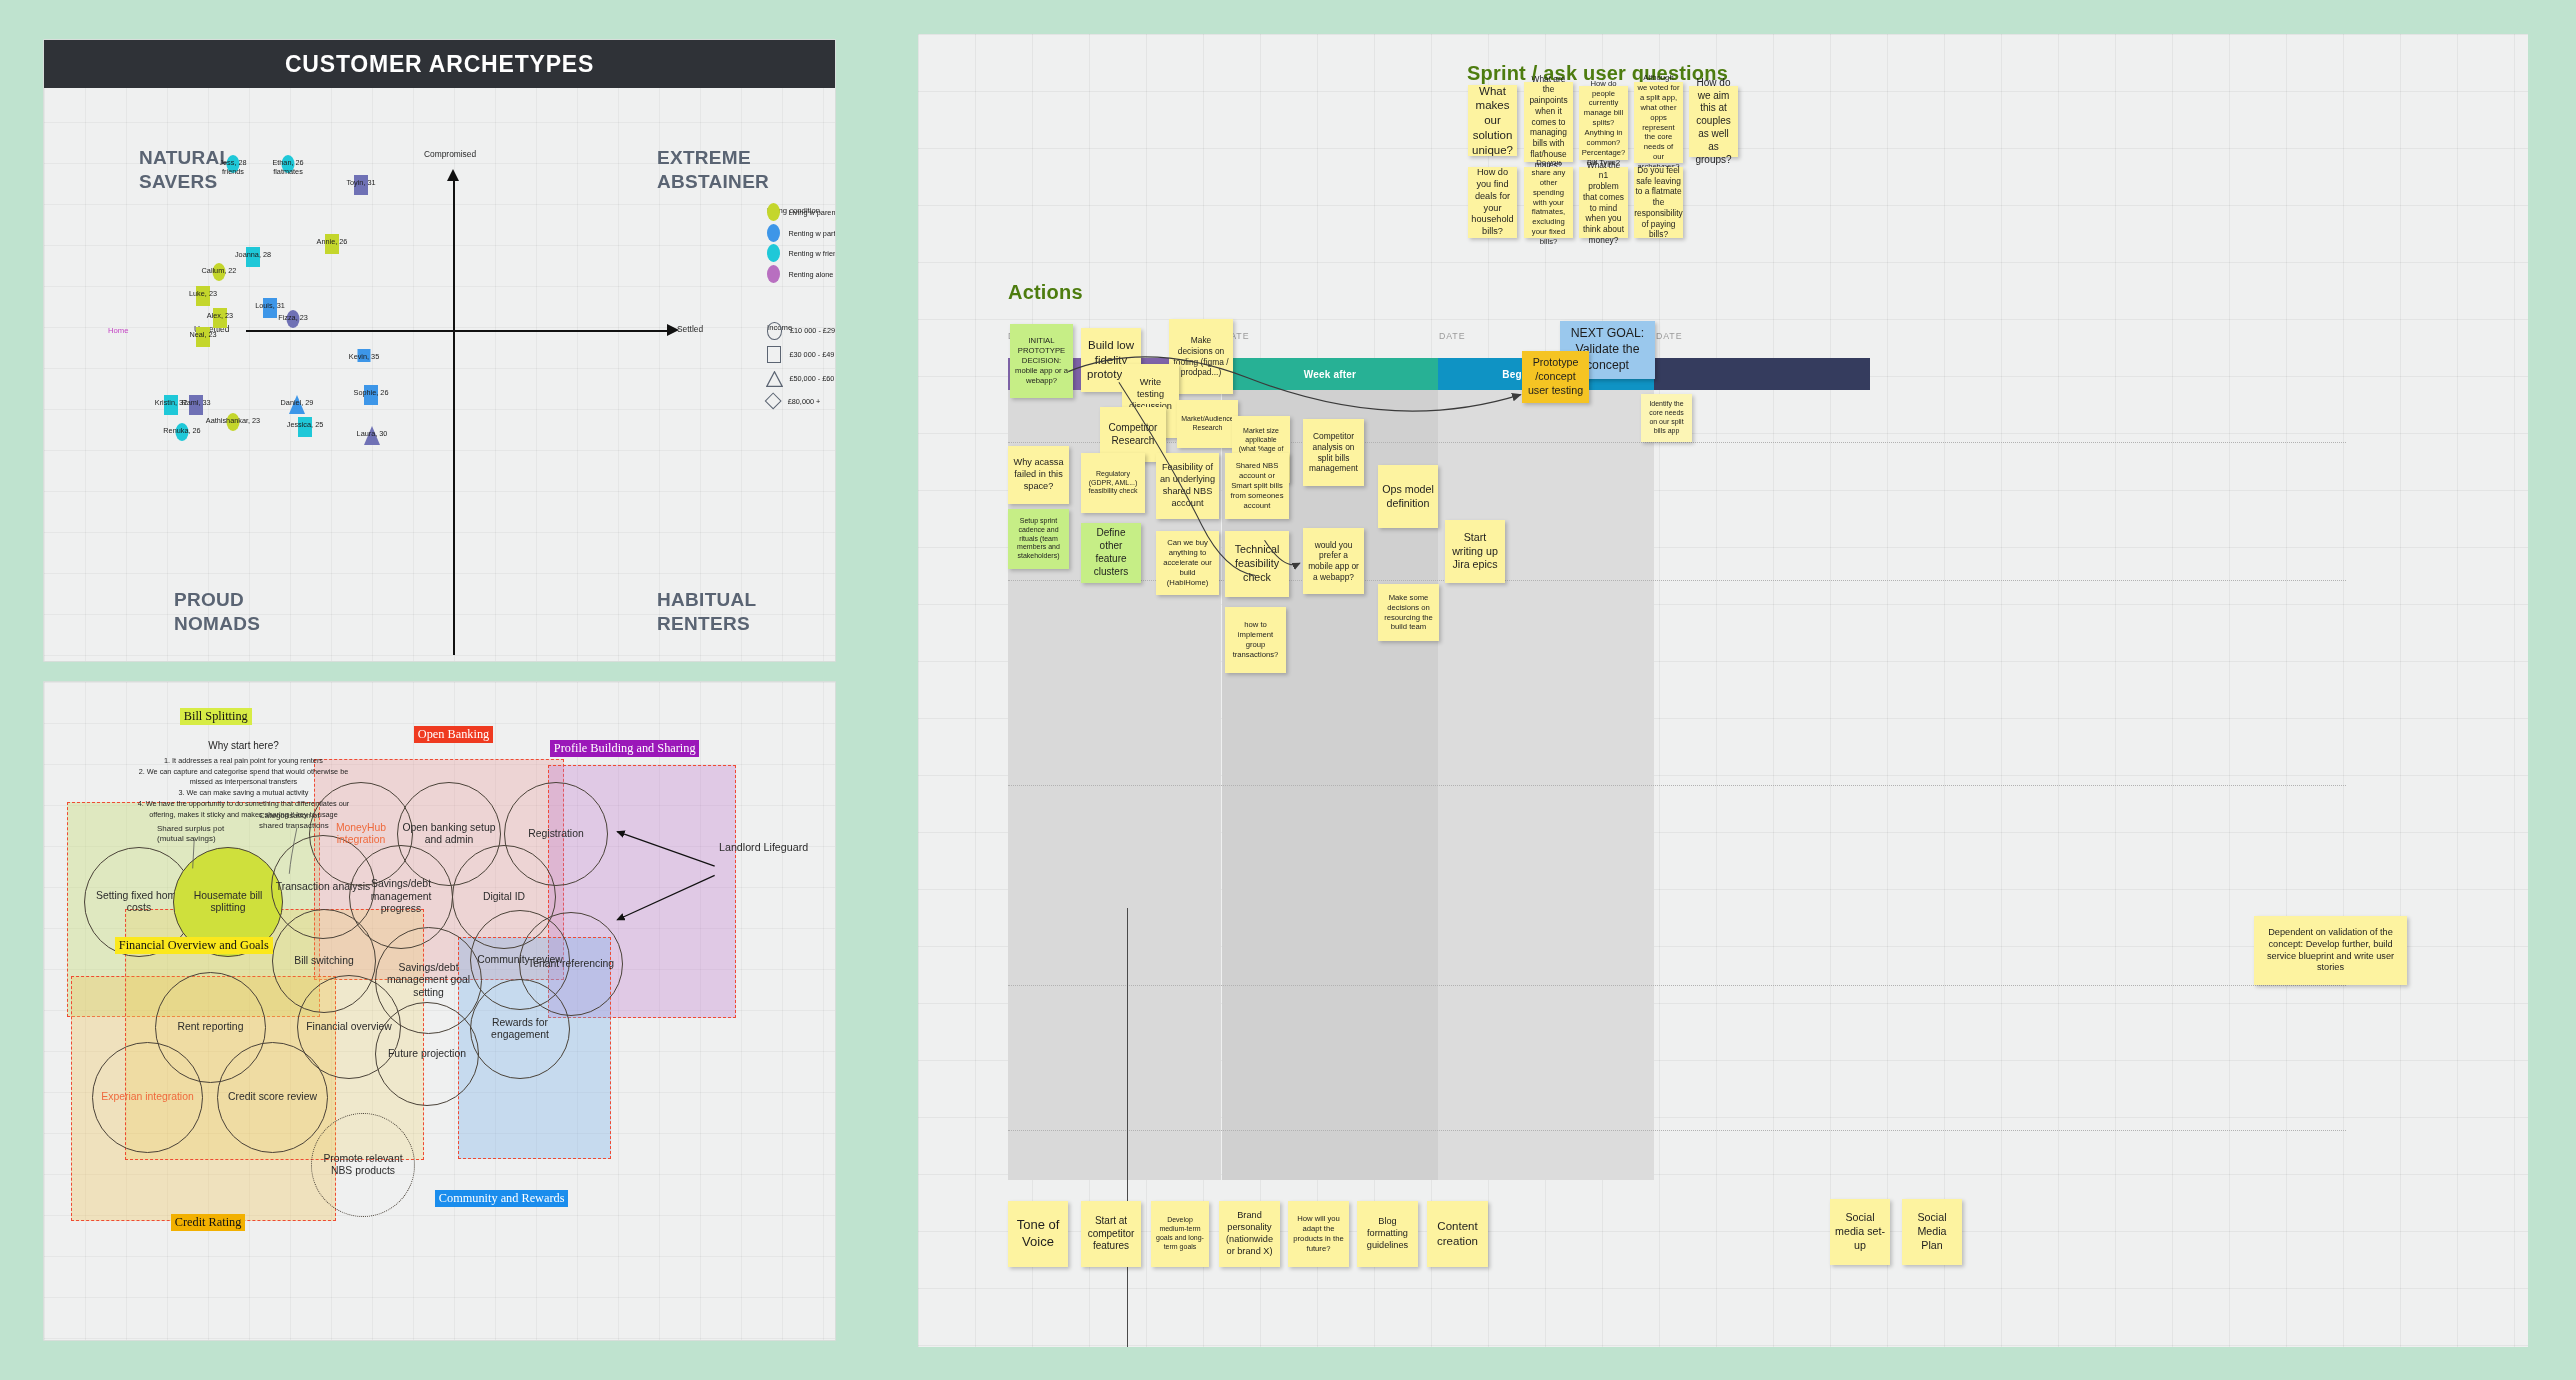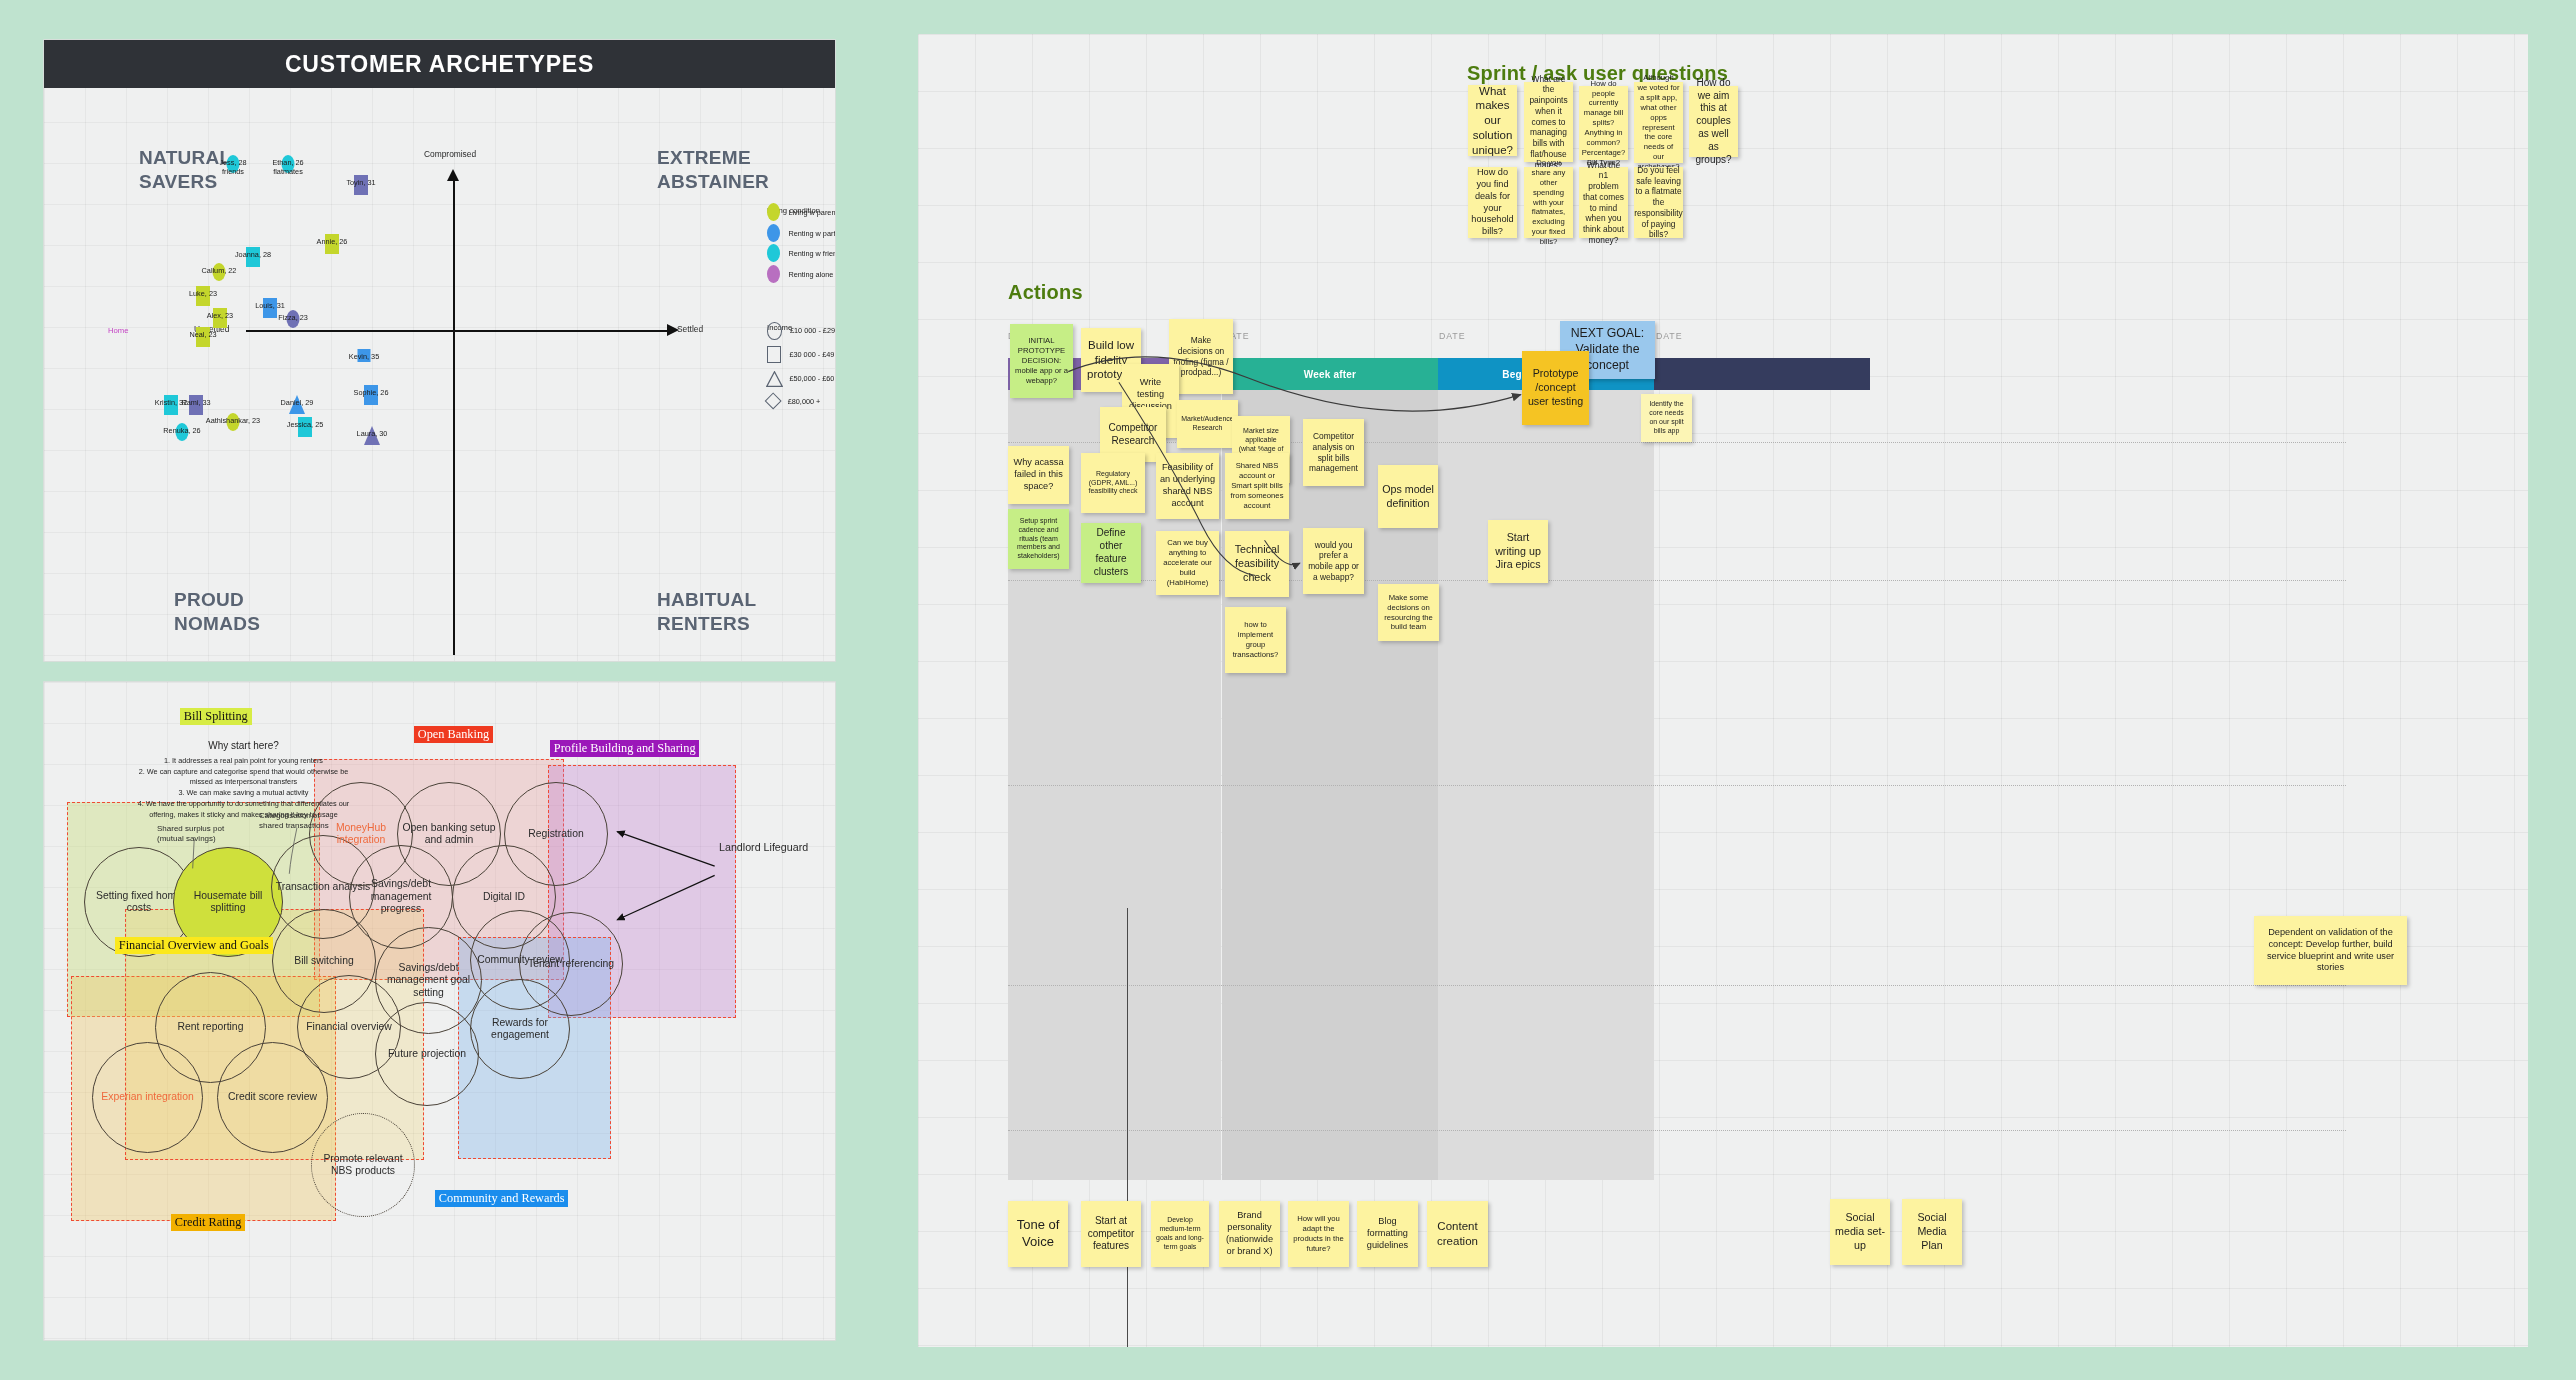--- a/index.html
+++ b/index.html
@@ -398,39 +398,39 @@
   <div id="rowlabels-holder"></div>
 
   <div class="vline" style="left:209px;top:874px;height:475px;"></div>
 
   <div id="notes-holder">
       <div class="note green" style="left: 92px; top: 290px; width: 63px; height: 74px; font-size: 7.7px;">INITIAL PROTOTYPE DECISION: mobile app or a webapp?</div>
       <div class="note" style="left: 163px; top: 294px; width: 60px; height: 64px; font-size: 11.5px;">Build low fidelity prototype</div>
       <div class="note" style="left: 251px; top: 285px; width: 64px; height: 75px; font-size: 8.4px;">Make decisions on tooling (figma / prodpad...)</div>
       <div class="note" style="left: 204px; top: 330px; width: 57px; height: 74px; font-size: 9.2px;">Write testing discussion guide</div>
       <div class="note blue" style="left: 642px; top: 287px; width: 95px; height: 58px; font-size: 12.3px;">NEXT GOAL: Validate the concept</div>
-      <div class="note gold" style="left: 604px; top: 317px; width: 67px; height: 74px; font-size: 10.7px;">Prototype /concept user testing</div>
+      <div class="note gold" style="left: 604px; top: 317px; width: 67px; height: 52px; font-size: 10.7px;">Prototype /concept user testing</div>
       <div class="note pale" style="left: 723px; top: 360px; width: 51px; height: 48px; font-size: 7px;">Identify the core needs on our split bills app</div>
       <div class="note" style="left: 182px; top: 373px; width: 66px; height: 55px; font-size: 10px;">Competitor Research</div>
       <div class="note" style="left: 259px; top: 366px; width: 61px; height: 48px; font-size: 7px;">Market/Audience Research</div>
       <div class="note" style="left: 314px; top: 382px; width: 58px; height: 67px; font-size: 7px;">Market size applicable (what %age of renters share like this?)</div>
       <div class="note" style="left: 90px; top: 412px; width: 61px; height: 58px; font-size: 9.2px;">Why acassa failed in this space?</div>
       <div class="note green" style="left: 90px; top: 475px; width: 61px; height: 60px; font-size: 7px;">Setup sprint cadence and rituals (team members and stakeholders)</div>
       <div class="note" style="left: 163px; top: 419px; width: 64px; height: 60px; font-size: 7px;">Regulatory (GDPR, AML...) feasibility check</div>
       <div class="note green" style="left: 163px; top: 489px; width: 60px; height: 60px; font-size: 10px;">Define other feature clusters</div>
       <div class="note" style="left: 238px; top: 419px; width: 63px; height: 66px; font-size: 9.2px;">Feasibility of an underlying shared NBS account</div>
       <div class="note" style="left: 238px; top: 497px; width: 63px; height: 64px; font-size: 7.7px;">Can we buy anything to accelerate our build (HabiHome)</div>
       <div class="note" style="left: 307px; top: 419px; width: 64px; height: 66px; font-size: 7.7px;">Shared NBS account or Smart split bills from someones account</div>
       <div class="note" style="left: 307px; top: 497px; width: 64px; height: 66px; font-size: 10.7px;">Technical feasibility check</div>
       <div class="note" style="left: 307px; top: 573px; width: 61px; height: 66px; font-size: 7.7px;">how to implement group transactions?</div>
       <div class="note" style="left: 385px; top: 385px; width: 61px; height: 67px; font-size: 8.4px;">Competitor analysis on split bills management</div>
       <div class="note" style="left: 385px; top: 494px; width: 61px; height: 66px; font-size: 8.4px;">would you prefer a mobile app or a webapp?</div>
       <div class="note" style="left: 460px; top: 431px; width: 60px; height: 63px; font-size: 10.7px;">Ops model definition</div>
       <div class="note" style="left: 460px; top: 550px; width: 61px; height: 57px; font-size: 7.7px;">Make some decisions on resourcing the build team</div>
-      <div class="note" style="left: 570px; top: 486px; width: 60px; height: 63px; font-size: 10.7px;">Start writing up Jira epics</div>
+      <div class="note" style="left: 527px; top: 486px; width: 60px; height: 63px; font-size: 10.7px;">Start writing up Jira epics</div>
       <div class="note" style="left: 1336px; top: 882px; width: 153px; height: 69px; font-size: 9.2px;">Dependent on validation of the concept: Develop further, build service blueprint and write user stories</div>
       <div class="note" style="left: 90px; top: 1167px; width: 60px; height: 66px; font-size: 13px;">Tone of Voice</div>
       <div class="note" style="left: 163px; top: 1167px; width: 60px; height: 66px; font-size: 10px;">Start at competitor features</div>
       <div class="note" style="left: 233px; top: 1167px; width: 58px; height: 66px; font-size: 7px;">Develop medium-term goals and long-term goals</div>
       <div class="note" style="left: 301px; top: 1167px; width: 61px; height: 66px; font-size: 9.2px;">Brand personality (nationwide or brand X)</div>
       <div class="note" style="left: 370px; top: 1167px; width: 61px; height: 66px; font-size: 7.7px;">How will you adapt the products in the future?</div>
       <div class="note" style="left: 439px; top: 1167px; width: 61px; height: 66px; font-size: 9.2px;">Blog formatting guidelines</div>
       <div class="note" style="left: 509px; top: 1167px; width: 61px; height: 66px; font-size: 11.5px;">Content creation</div>
       <div class="note" style="left: 912px; top: 1165px; width: 60px; height: 66px; font-size: 10.7px;">Social media set-up</div>
       <div class="note" style="left: 984px; top: 1165px; width: 60px; height: 66px; font-size: 10.7px;">Social Media Plan</div>

